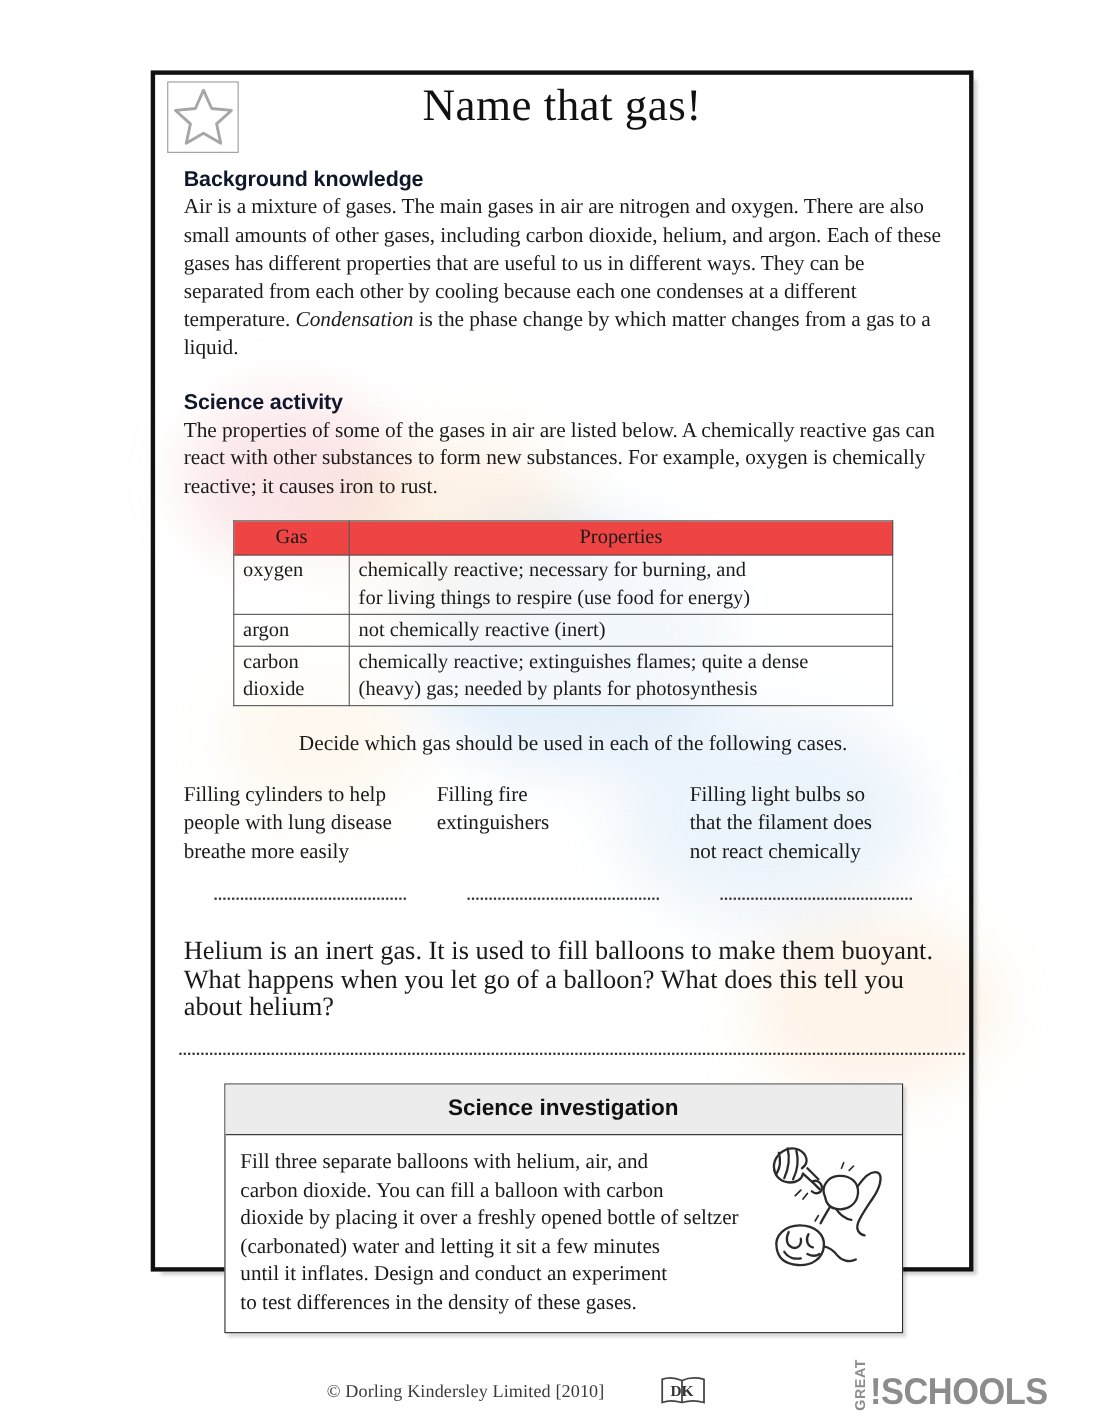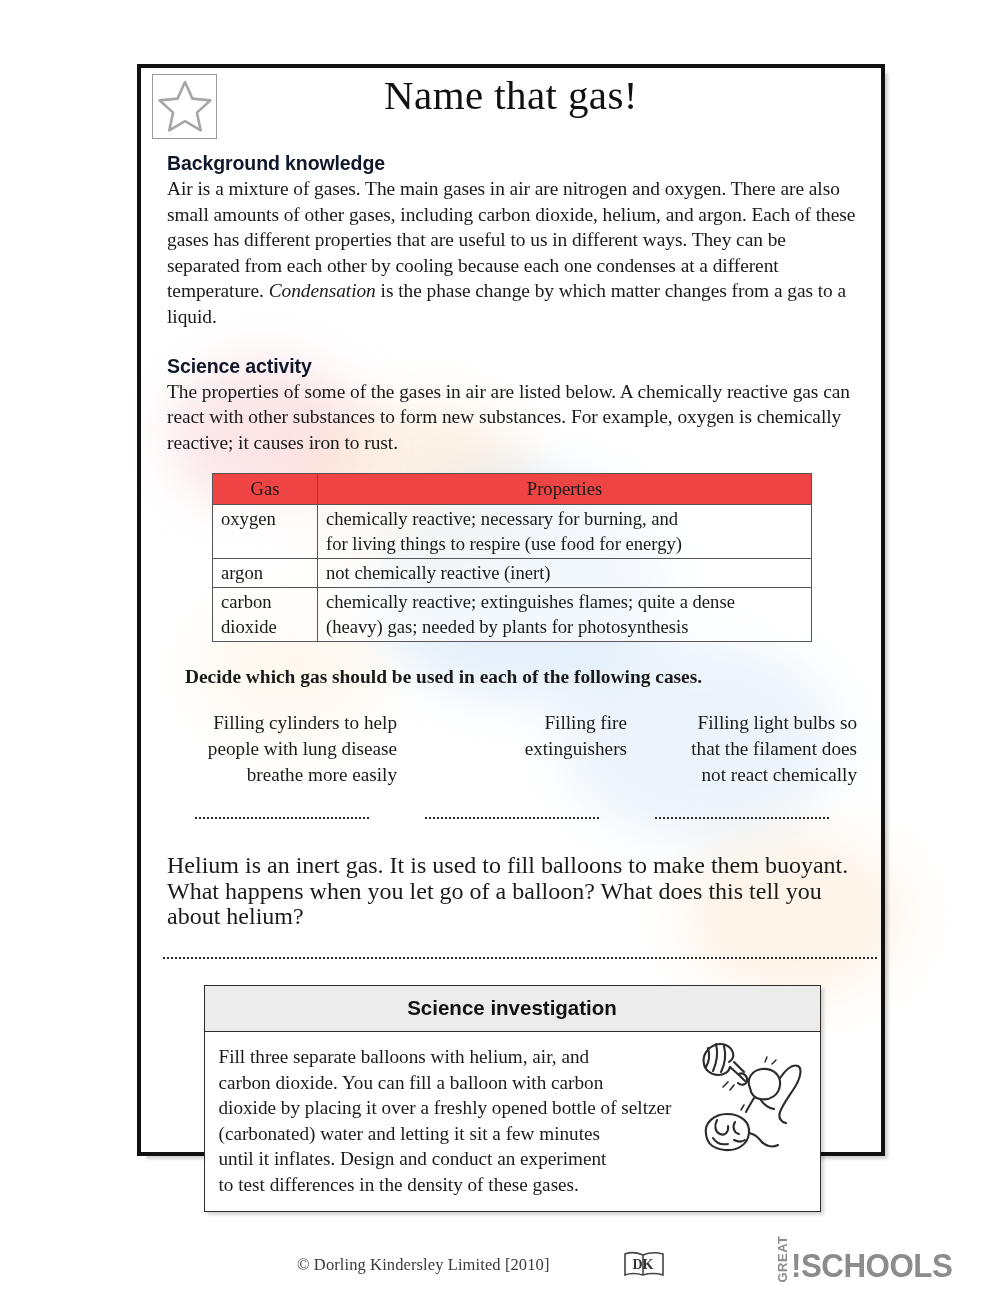--- a/index.html
+++ b/index.html
@@ -140,35 +140,34 @@
     padding-top: 2px;
     padding-bottom: 3px;
   }
   th.col-gas, td.col-gas { width: 88px; text-align: left; }
   thead th.col-gas { text-align: center; }
   td.col-gas { white-space: pre-line; }
   td.col-props { white-space: pre-line; }
 
   
   .decide-line {
-    text-align: left;
+    text-align: center;
     font-size: 19.4px;
     margin: 24px 0 0 0;
     padding-left: 18px;
-    font-weight: bold;
   }
 
   
   .cases {
     display: flex;
     margin: 22px 0 0 0;
   }
   .case-col {
     flex: 1;
-    text-align: right;
+    text-align: left;
     font-size: 19.2px;
     line-height: 25.6px;
     white-space: pre-line;
   }
   .case-lines {
     display: flex;
     margin: 18px 0 0 0;
   }
   .case-line-cell {
     flex: 1;
@@ -253,21 +252,21 @@
     position: absolute;
     left: 156px;
     top: 14px;
     font-size: 16.5px;
     color: #3a3a3a;
     letter-spacing: 0.1px;
     white-space: nowrap;
   }
   .dk-logo {
     position: absolute;
-    left: 481px;
+    left: 458px;
     top: 8px;
     width: 44px;
     height: 30px;
     text-align: right;
   }
   .gs-logo {
     position: absolute;
     left: 624px;
     top: 3px;
     height: 42px;

